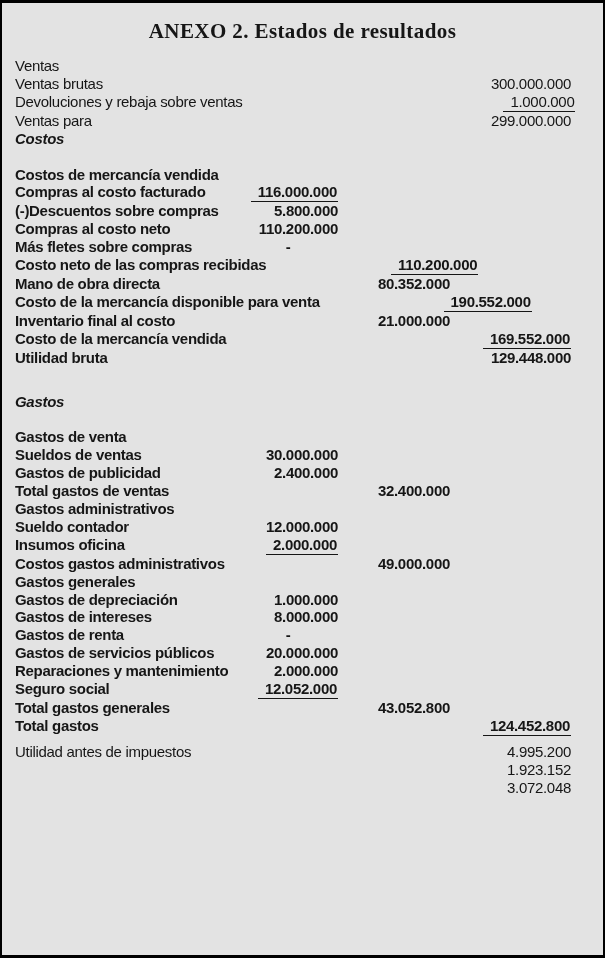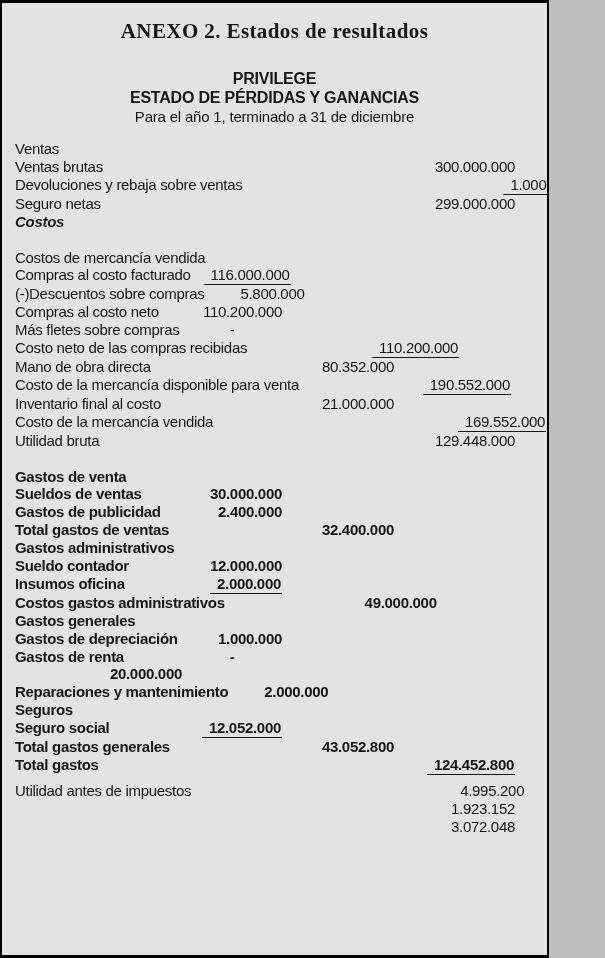--- a/index.html
+++ b/index.html
@@ -1,18 +1,18 @@
 <!DOCTYPE html>
 <html><head>
 <meta charset="utf-8">
 <style>
   html, body { margin: 0; padding: 0; background: #bdbdbd; }
   .page {
     position: relative;
-    width: 549px;
+    width: 605px;
     height: 958px;
     box-sizing: border-box;
     background: #e3e3e3;
     border: 2px solid #000;
     border-top-width: 3px;
     border-bottom-width: 3px;
     color: #161616;
     font-family: "Liberation Sans", sans-serif;
     overflow: hidden;
   }
@@ -52,25 +52,20 @@
     padding: 0 1px 0 7px;
   }
   .dash { display: inline-block; width: 100%; text-align: center; }
 </style>
 </head>
 <body>
 
 <div class="page">
   <div class="annex-title">ANEXO 2. Estados de resultados</div>
 
-  <div class="stmt-header">
-    <div class="company">PRIVILEGE</div>
-    <div class="stmt-title">ESTADO DE PÉRDIDAS Y GANANCIAS</div>
-    <div class="stmt-period">Para el año 1, terminado a 31 de diciembre</div>
-  </div>
 
   <div class="stmt-body" id="stmt-body">
       <div class="section" style="margin-top: 0px;">
         <div class="row">
           <span class="label">Ventas</span>
           <span class="c c1"></span>
           <span class="c c2"></span>
           <span class="c c3"></span>
         </div>
         <div class="row">
@@ -79,33 +74,33 @@
           <span class="c c2"></span>
           <span class="c c3"><span class="num">300.000.000</span></span>
         </div>
         <div class="row">
           <span class="label">Devoluciones y rebaja sobre ventas</span>
           <span class="c c1"></span>
           <span class="c c2"></span>
           <span class="c c3"><span class="u num">1.000.000</span></span>
         </div>
         <div class="row">
-          <span class="label">Seguro netas</span>
+          <span class="label">Ventas para</span>
           <span class="c c1"></span>
           <span class="c c2"></span>
           <span class="c c3"><span class="num">299.000.000</span></span>
         </div>
         <div class="row bold">
           <span class="label">Costos</span>
           <span class="c c1"></span>
           <span class="c c2"></span>
           <span class="c c3"></span>
         </div>
       </div>
-      <div class="section" style="margin-top: 18px;">
+      <div class="section" style="margin-top: 18px; font-weight: bold;">
         <div class="row">
           <span class="label">Costos de mercancía vendida</span>
           <span class="c c1"></span>
           <span class="c c2"></span>
           <span class="c c3"></span>
         </div>
         <div class="row">
           <span class="label">Compras al costo facturado</span>
           <span class="c c1"><span class="u num">116.000.000</span></span>
           <span class="c c2"></span>
@@ -159,20 +154,28 @@
           <span class="c c2"></span>
           <span class="c c3"><span class="u num">169.552.000</span></span>
         </div>
         <div class="row">
           <span class="label">Utilidad bruta</span>
           <span class="c c1"></span>
           <span class="c c2"></span>
           <span class="c c3"><span class="num">129.448.000</span></span>
         </div>
       </div>
+      <div class="section" style="margin-top: 26px;">
+        <div class="row bold">
+          <span class="label">Gastos</span>
+          <span class="c c1"></span>
+          <span class="c c2"></span>
+          <span class="c c3"></span>
+        </div>
+      </div>
       <div class="section" style="margin-top: 18px; font-weight: bold;">
         <div class="row">
           <span class="label">Gastos de venta</span>
           <span class="c c1"></span>
           <span class="c c2"></span>
           <span class="c c3"></span>
         </div>
         <div class="row">
           <span class="label">Sueldos de ventas</span>
           <span class="c c1"><span class="num">30.000.000</span></span>
@@ -221,43 +224,44 @@
           <span class="c c2"></span>
           <span class="c c3"></span>
         </div>
         <div class="row">
           <span class="label">Gastos de depreciación</span>
           <span class="c c1"><span class="num">1.000.000</span></span>
           <span class="c c2"></span>
           <span class="c c3"></span>
         </div>
         <div class="row">
+          <span class="label">Gastos de intereses</span>
+          <span class="c c1"><span class="num">8.000.000</span></span>
+          <span class="c c2"></span>
+          <span class="c c3"></span>
+        </div>
+        <div class="row">
           <span class="label">Gastos de renta</span>
           <span class="c c1"><span class="dash">-</span></span>
           <span class="c c2"></span>
           <span class="c c3"></span>
         </div>
         <div class="row">
+          <span class="label">Gastos de servicios públicos</span>
           <span class="c c1"><span class="num">20.000.000</span></span>
           <span class="c c2"></span>
           <span class="c c3"></span>
         </div>
         <div class="row">
           <span class="label">Reparaciones y mantenimiento</span>
           <span class="c c1"><span class="num">2.000.000</span></span>
           <span class="c c2"></span>
           <span class="c c3"></span>
         </div>
         <div class="row">
-          <span class="label">Seguros</span>
-          <span class="c c1"></span>
-          <span class="c c2"></span>
-          <span class="c c3"></span>
-        </div>
-        <div class="row">
           <span class="label">Seguro social</span>
           <span class="c c1"><span class="u num">12.052.000</span></span>
           <span class="c c2"></span>
           <span class="c c3"></span>
         </div>
         <div class="row">
           <span class="label">Total gastos generales</span>
           <span class="c c1"></span>
           <span class="c c2"><span class="num">43.052.800</span></span>
           <span class="c c3"></span>

